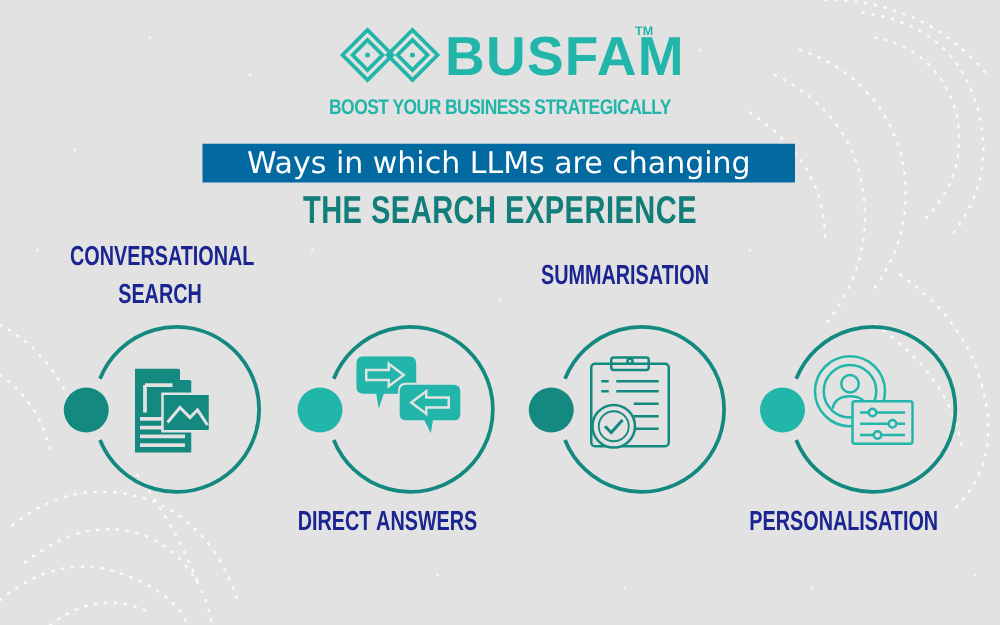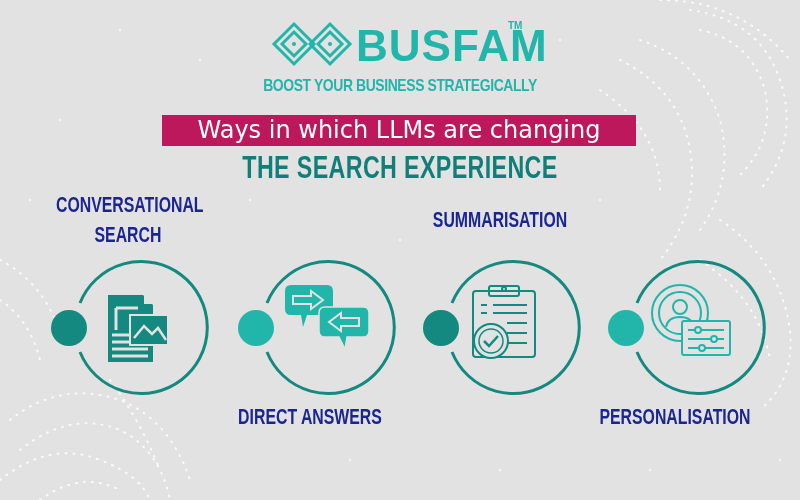--- a/index.html
+++ b/index.html
@@ -3,21 +3,21 @@
 <meta charset="utf-8">
 <style>
   html, body { margin:0; padding:0; }
   body { width:800px; height:500px; overflow:hidden; background:#e2e2e2; font-family:"Liberation Sans", sans-serif; position:relative; }
   .bg { position:absolute; inset:0; }
   .logo { position:absolute; left:270px; top:18px; width:260px; height:52px; }
   .logo-icon { position:absolute; left:0; top:0; width:84px; height:52px; }
   .brand { position:absolute; left:86px; top:4px; font-family:"Liberation Sans", sans-serif; font-weight:bold; font-size:44px; color:#22b5aa; letter-spacing:1px; line-height:48px; }
   .tm { position:absolute; left:238px; top:2px; font-size:10px; font-weight:bold; color:#22b5aa; }
   .tagline { position:absolute; left:0; width:800px; top:76px; text-align:center; font-family:"Liberation Sans", sans-serif; font-weight:bold; font-size:17px; color:#22b5aa; letter-spacing:-0.5px; transform:scaleX(0.82); }
-  .banner { position:absolute; left:162px; top:115px; width:474px; height:31px; background:#be185d; }
+  .banner { position:absolute; left:162px; top:115px; width:474px; height:31px; background:#0369a1; }
   .banner-text { position:absolute; left:0; right:0; top:0; line-height:31px; text-align:center; color:#ffffff; font-family:"DejaVu Sans", sans-serif; font-size:24px; }
   .subtitle { position:absolute; left:0; width:800px; top:150px; text-align:center; font-family:"Liberation Sans", sans-serif; font-weight:bold; font-size:31px; color:#127e79; transform:scaleX(0.75); letter-spacing:0.5px; }
   .label { position:absolute; font-family:"Liberation Sans", sans-serif; font-weight:bold; color:#1b2591; font-size:22px; text-align:center; line-height:30px; transform:scaleX(0.72); transform-origin:center; white-space:nowrap; }
   .item { position:absolute; top:255px; width:145px; height:145px; }
   .ring { position:absolute; left:0; top:0; width:145px; height:145px; }
   .dot { position:absolute; left:-17px; top:55px; width:36px; height:36px; border-radius:50%; }
   .icon { position:absolute; left:40px; top:35px; width:75px; height:75px; }
 </style>
 </head>
 <body>

